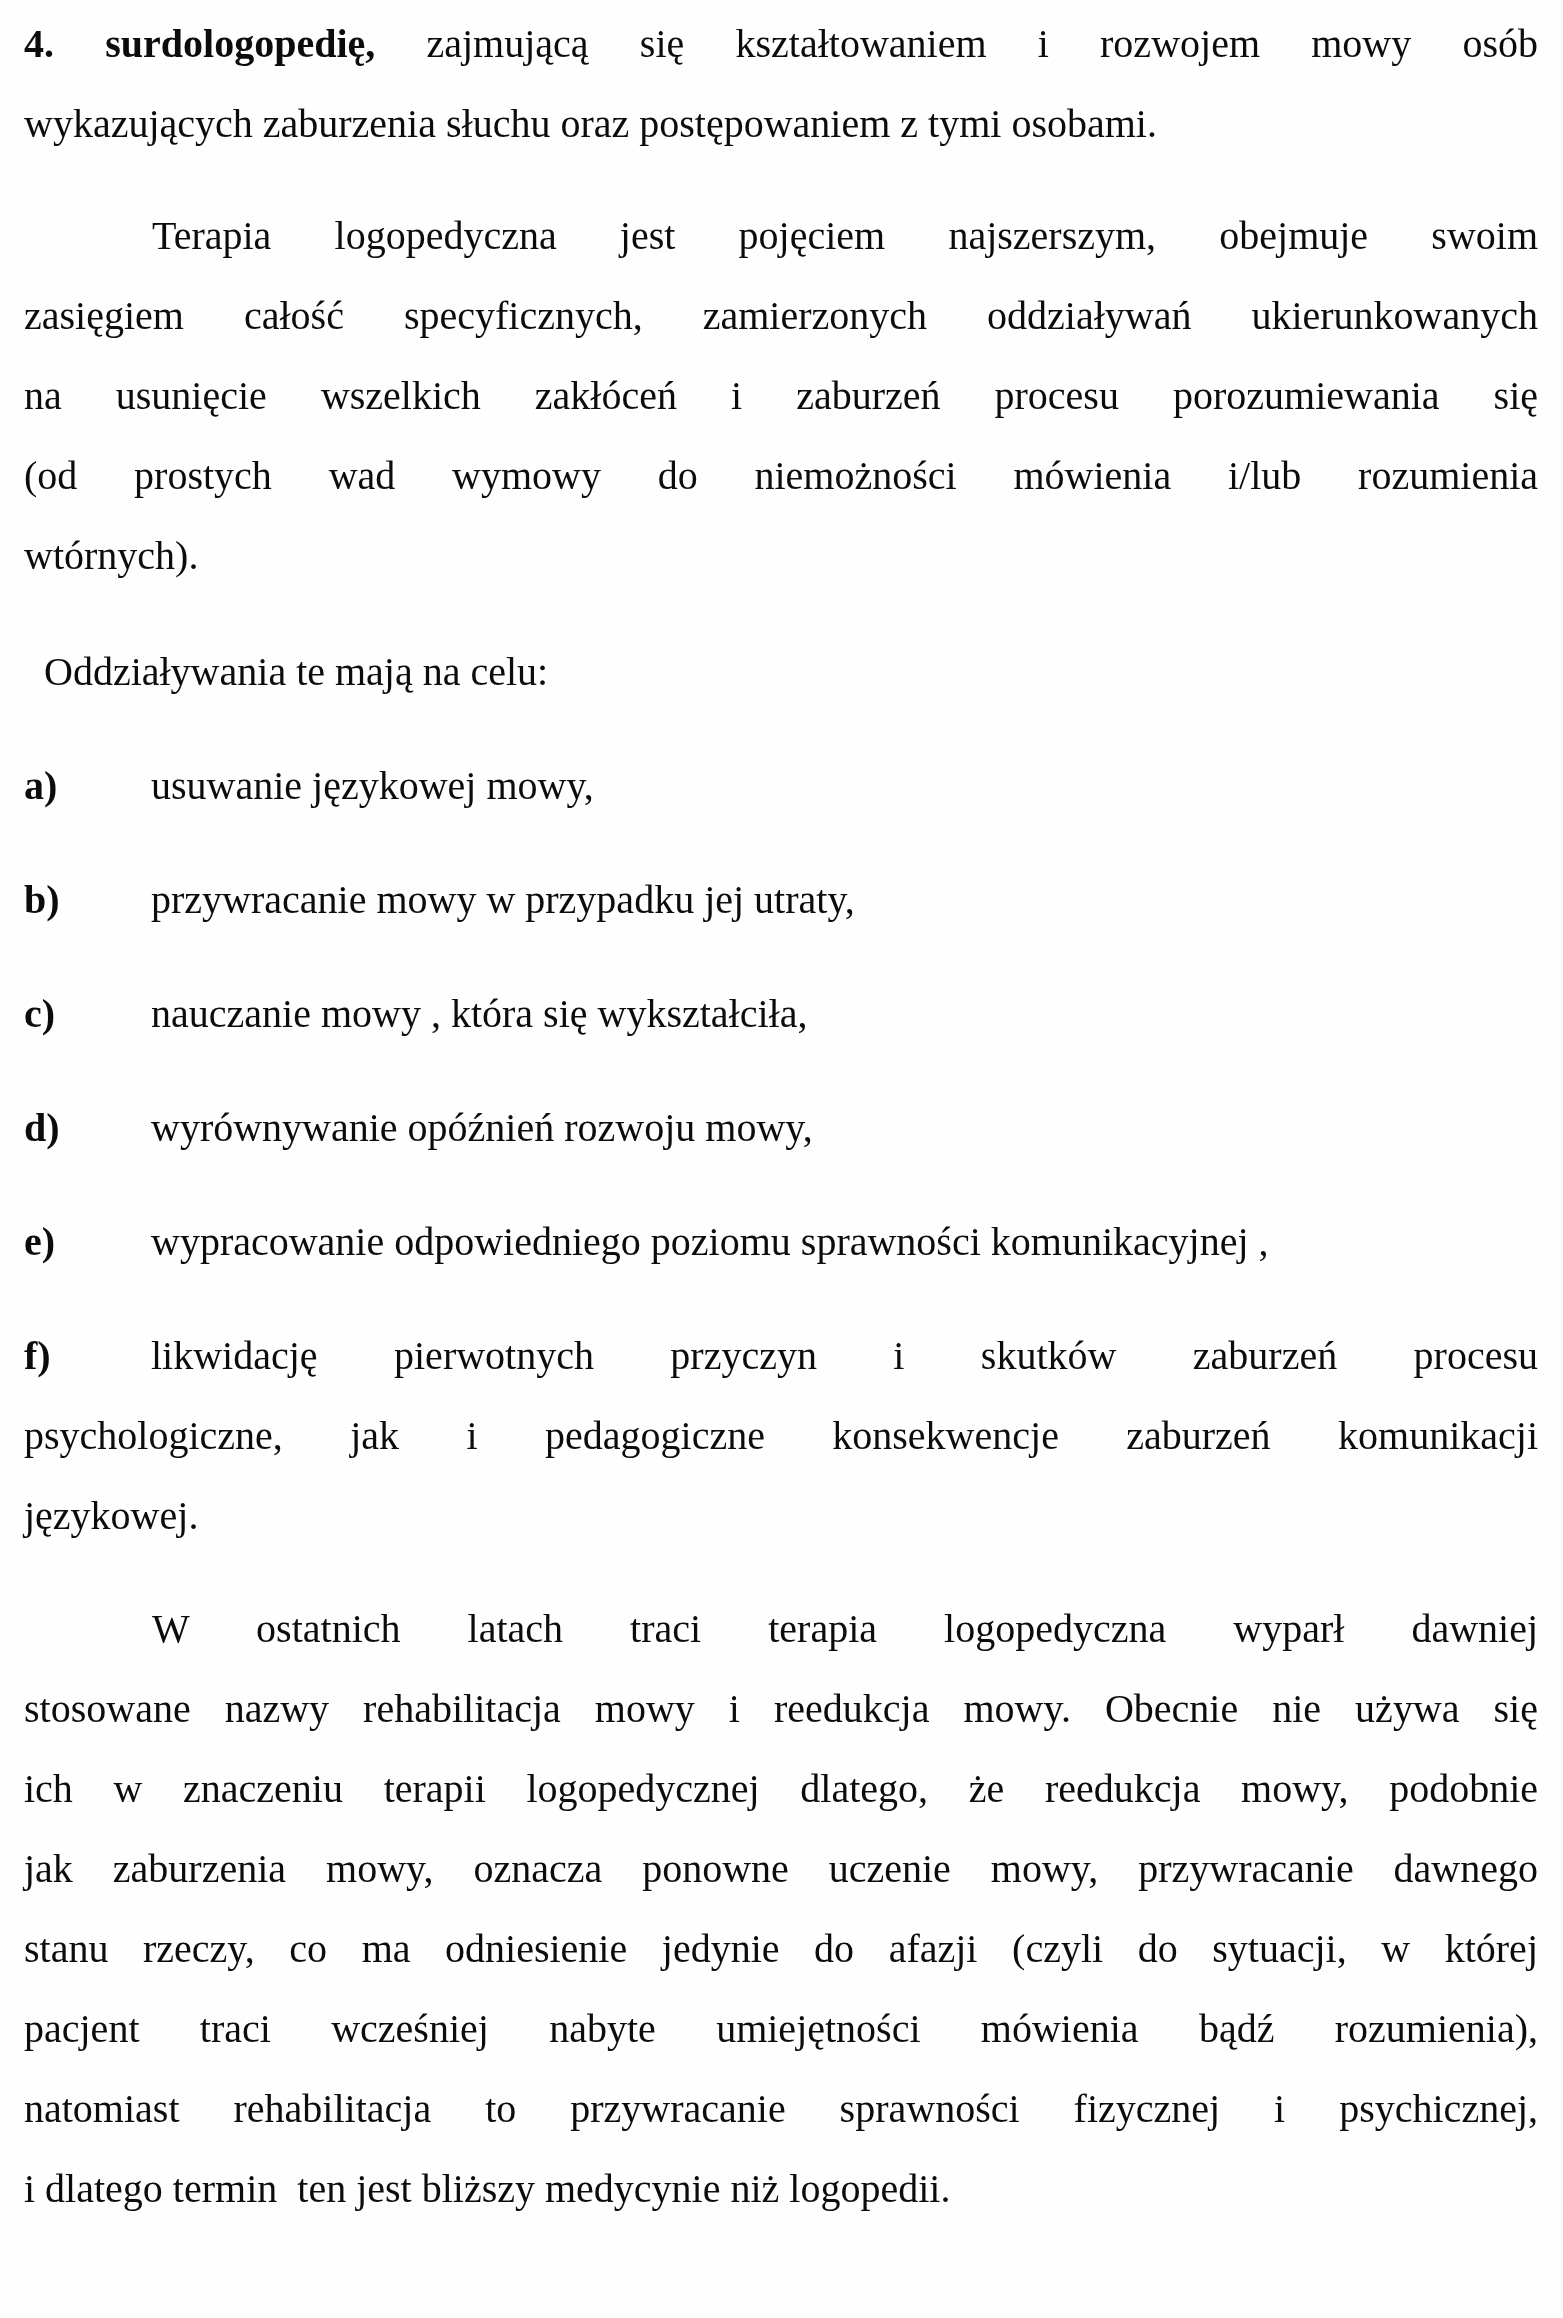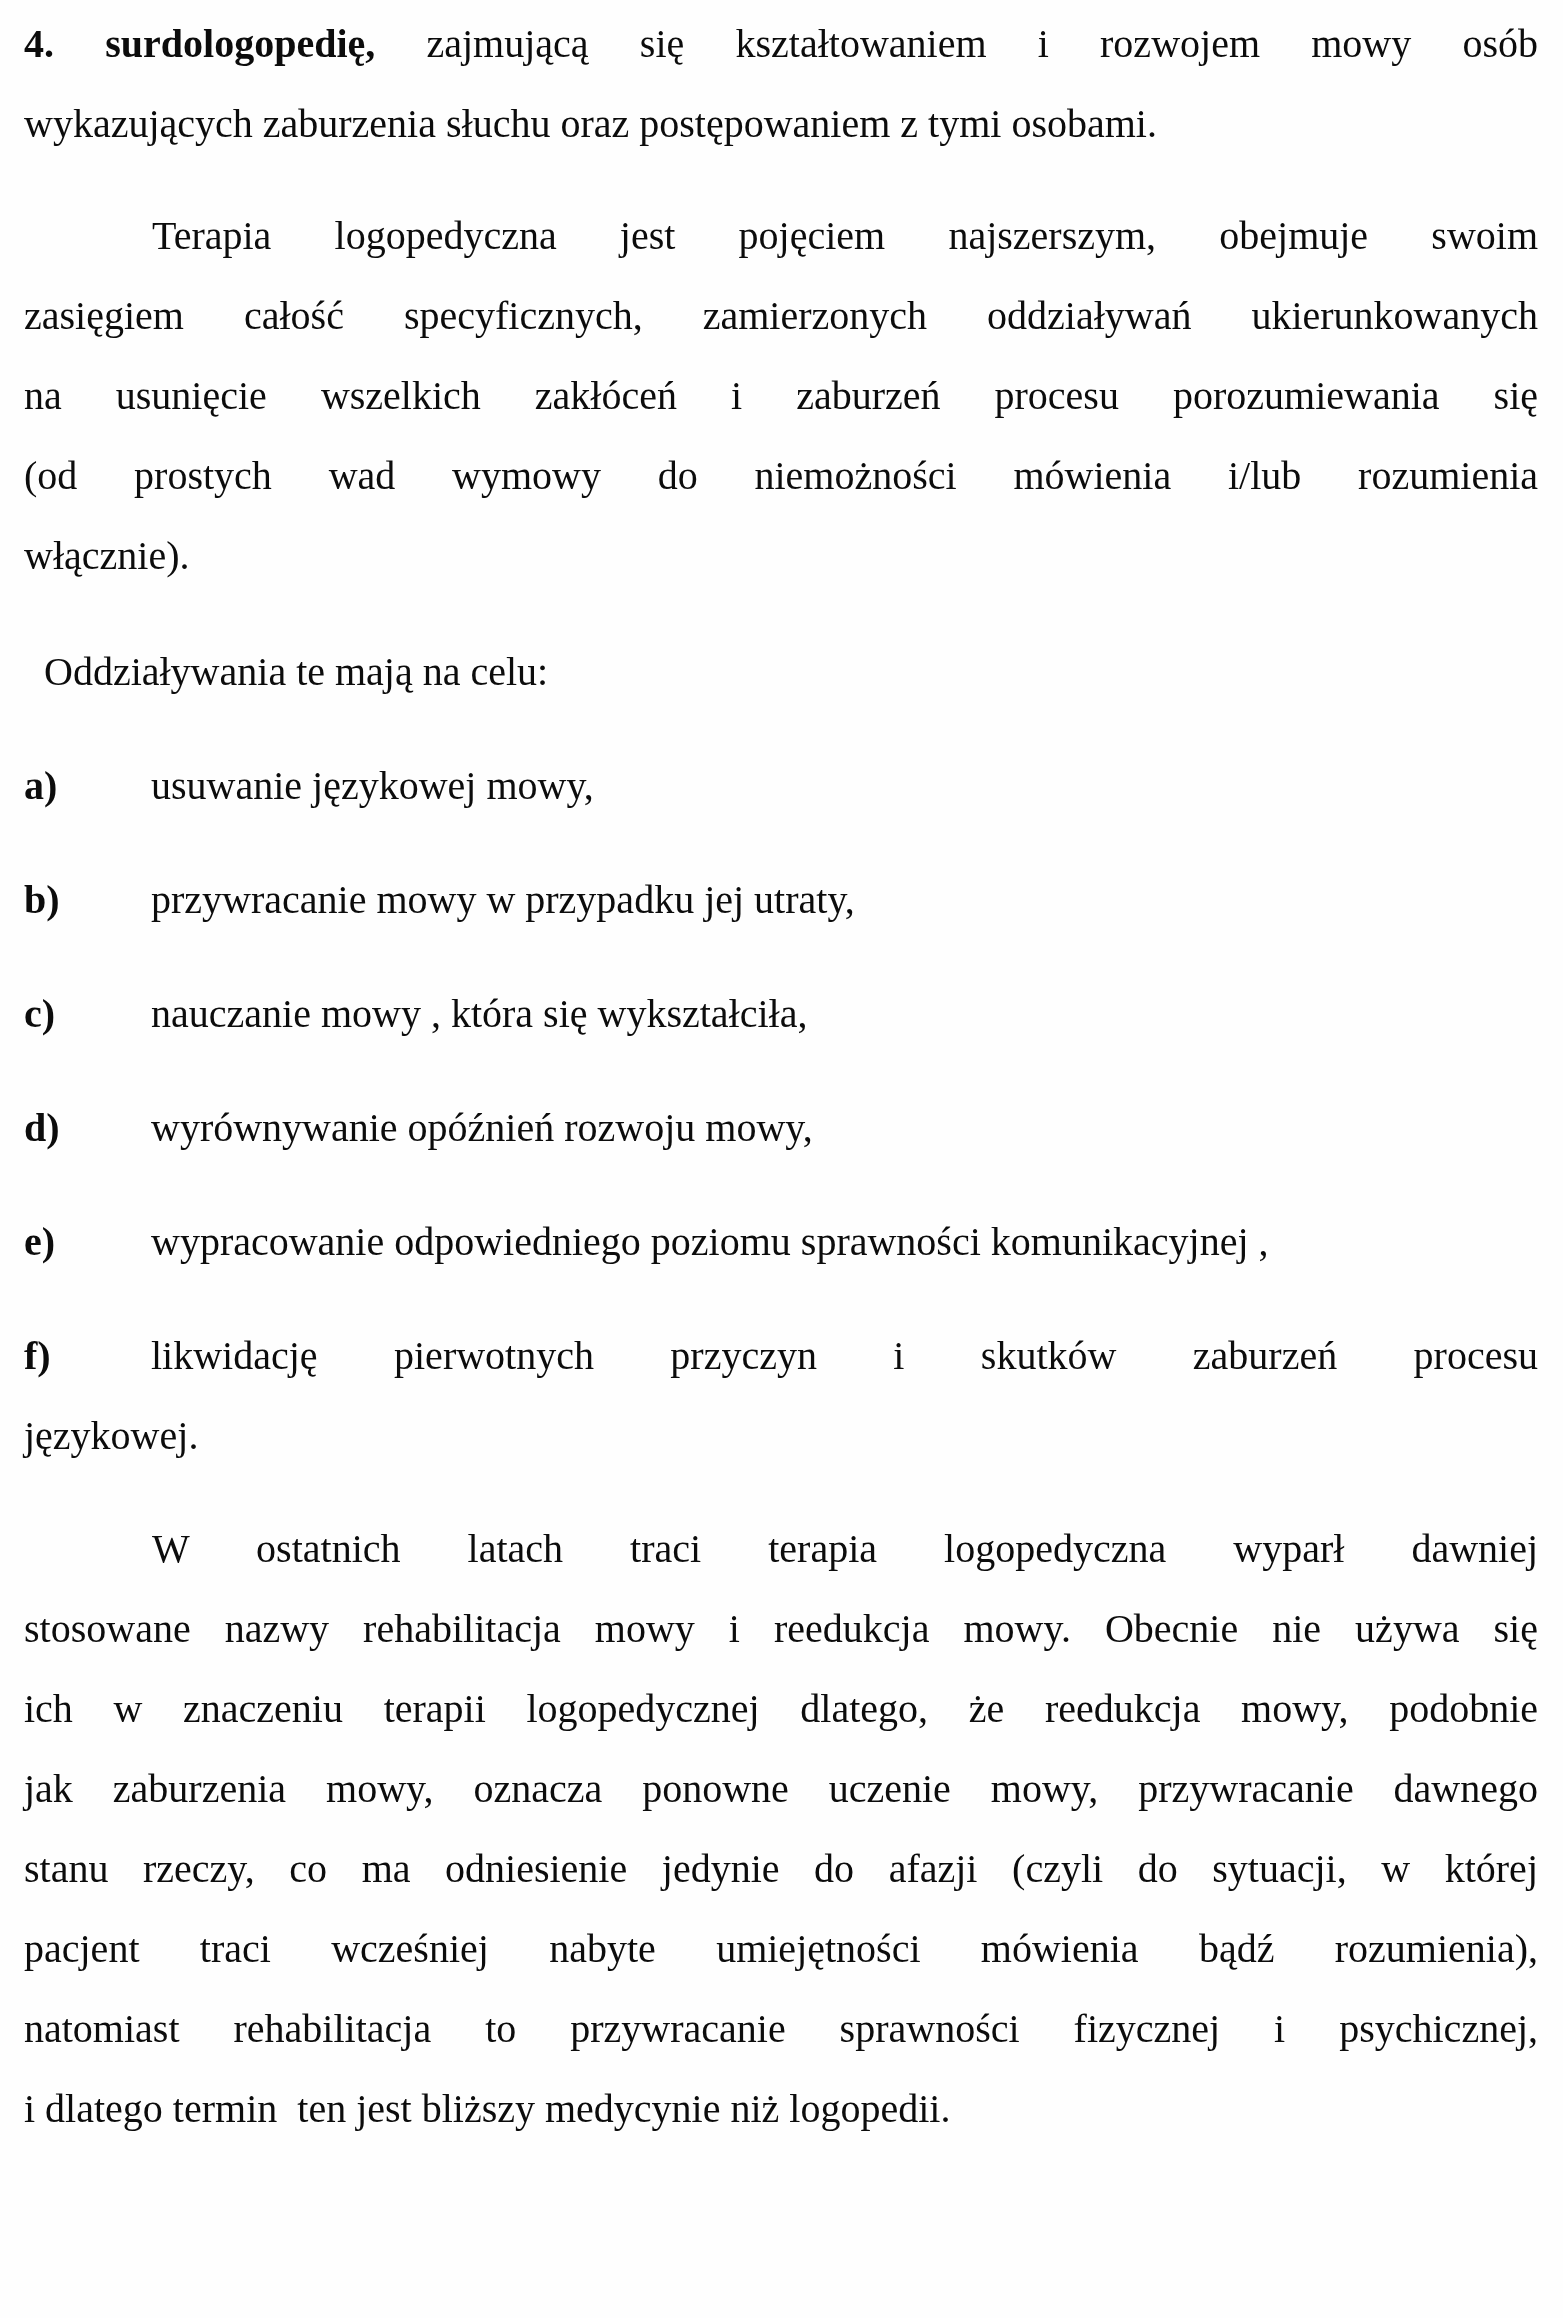--- a/index.html
+++ b/index.html
@@ -50,40 +50,41 @@
   <div>
     <div class="line j"><span class="b">4. surdologopedię,</span> <span>zajmującą się kształtowaniem i rozwojem mowy osób</span></div>
     <div class="line p">wykazujących zaburzenia słuchu oraz postępowaniem z tymi osobami.</div>
   </div>
 
   <div class="mt40">
     <div class="line j indent">Terapia logopedyczna jest pojęciem najszerszym, obejmuje swoim</div>
     <div class="line j">zasięgiem całość specyficznych, zamierzonych oddziaływań ukierunkowanych</div>
     <div class="line j">na usunięcie wszelkich zakłóceń i zaburzeń procesu porozumiewania się</div>
     <div class="line j">(od prostych wad wymowy do niemożności mówienia i/lub rozumienia</div>
-    <div class="line p">włącznie).</div>
+    <div class="line p">wtórnych).</div>
   </div>
 
   <div class="mt45">
     <div class="line p">Oddziaływania te mają na celu:</div>
   </div>
 
   <div>
     <div class="line p mt43"><span class="marker">a)</span><span>usuwanie językowej mowy,</span></div>
 
     <div class="line p mt43"><span class="marker">b)</span><span>przywracanie mowy w przypadku jej utraty,</span></div>
 
     <div class="line p mt43"><span class="marker">c)</span><span>nauczanie mowy , która się wykształciła,</span></div>
 
     <div class="line p mt43"><span class="marker">d)</span><span>wyrównywanie opóźnień rozwoju mowy,</span></div>
 
     <div class="line p mt43"><span class="marker">e)</span><span>wypracowanie odpowiedniego poziomu sprawności komunikacyjnej ,</span></div>
 
     <div class="mt42">
       <div class="line j"><span class="marker">f)</span><span>likwidację pierwotnych przyczyn i skutków zaburzeń procesu</span></div>
+      <div class="line j">psychologiczne, jak i pedagogiczne konsekwencje zaburzeń komunikacji</div>
       <div class="line p">językowej.</div>
     </div>
   </div>
 
   <div class="mt41">
     <div class="line j indent">W ostatnich latach traci terapia logopedyczna wyparł dawniej</div>
     <div class="line j">stosowane nazwy rehabilitacja mowy i reedukcja mowy. Obecnie nie używa się</div>
     <div class="line j">ich w znaczeniu terapii logopedycznej dlatego, że reedukcja mowy, podobnie</div>
     <div class="line j">jak zaburzenia mowy, oznacza ponowne uczenie mowy, przywracanie dawnego</div>
     <div class="line j">stanu rzeczy, co ma odniesienie jedynie do afazji (czyli do sytuacji, w której</div>

